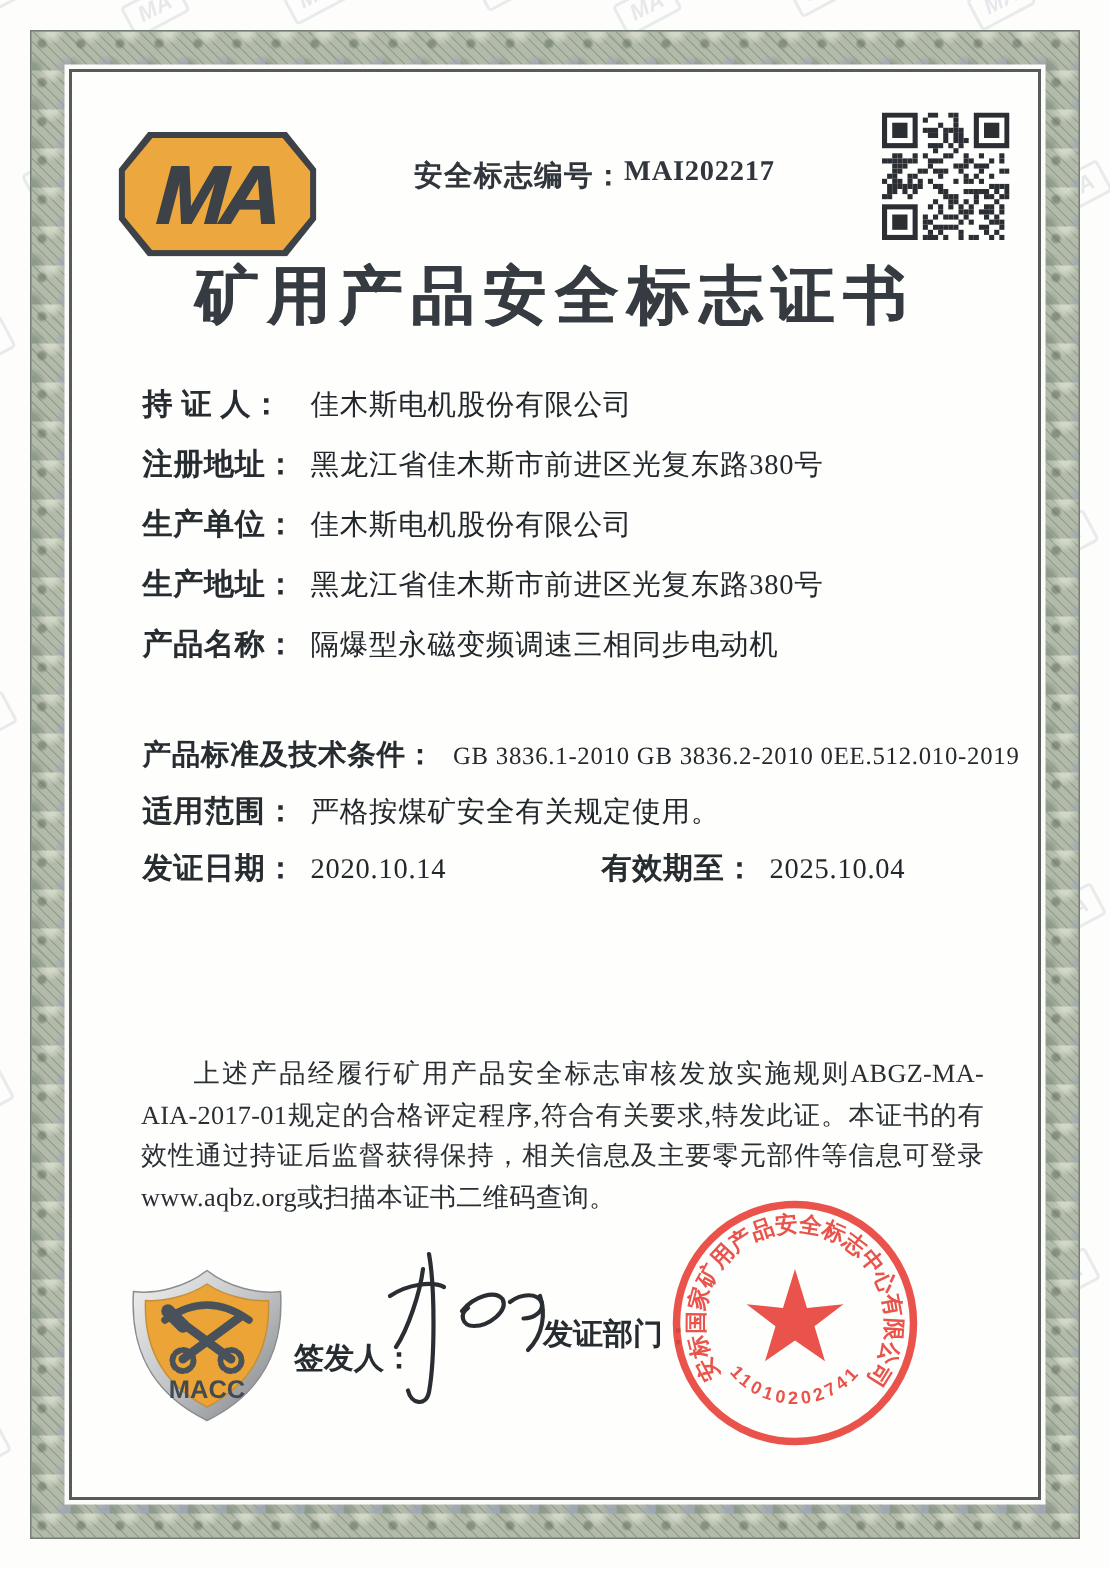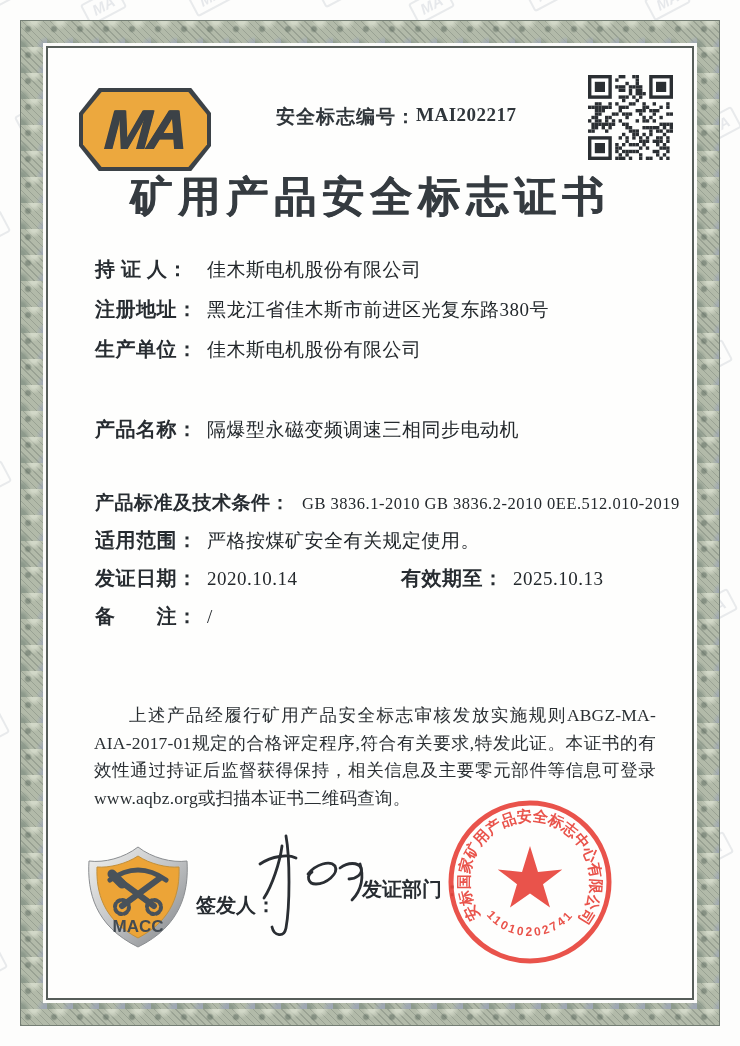--- a/index.html
+++ b/index.html
@@ -399,37 +399,37 @@
 
   <div class="field-row" style="top:256px">
     <span class="flabel w">持 证 人：</span><span class="fvalue">佳木斯电机股份有限公司</span>
   </div>
   <div class="field-row" style="top:296px">
     <span class="flabel w">注册地址：</span><span class="fvalue">黑龙江省佳木斯市前进区光复东路380号</span>
   </div>
   <div class="field-row" style="top:336px">
     <span class="flabel w">生产单位：</span><span class="fvalue">佳木斯电机股份有限公司</span>
   </div>
+  <div class="field-row" style="top:376px">
+    <span class="flabel w">生产地址：</span><span class="fvalue">黑龙江省佳木斯市前进区光复东路380号</span>
+  </div>
   <div class="field-row" style="top:416px">
     <span class="flabel w">产品名称：</span><span class="fvalue">隔爆型永磁变频调速三相同步电动机</span>
   </div>
   <div class="field-row long" style="top:490px">
     <span class="flabel">产品标准及技术条件：</span><span class="fvalue latin">GB 3836.1-2010 GB 3836.2-2010 0EE.512.010-2019</span>
   </div>
   <div class="field-row" style="top:527px">
     <span class="flabel w">适用范围：</span><span class="fvalue">严格按煤矿安全有关规定使用。</span>
   </div>
   <div class="field-row" style="top:565px">
     <span class="flabel w">发证日期：</span><span class="fvalue latin">2020.10.14</span>
     <span class="pair2">
-      <span class="flabel">有效期至：</span><span class="fvalue latin">2025.10.13</span>
+      <span class="flabel">有效期至：</span><span class="fvalue latin">2025.10.04</span>
     </span>
-  </div>
-  <div class="field-row" style="top:603px">
-    <span class="flabel w">备　　注：</span><span class="fvalue latin">/</span>
   </div>
 
   <p class="statement">上述产品经履行矿用产品安全标志审核发放实施规则ABGZ-MA-AIA-2017-01规定的合格评定程序,符合有关要求,特发此证。本证书的有效性通过持证后监督获得保持，相关信息及主要零元部件等信息可登录www.aqbz.org或扫描本证书二维码查询。</p>
 
   <div class="macc">
     <svg width="112" height="108" viewBox="0 0 112 106">
       <defs>
         <linearGradient id="silver" x1="0" y1="0" x2="1" y2="1">
           <stop offset="0" stop-color="#f1f1ef"></stop>
           <stop offset="0.5" stop-color="#c2c4c6"></stop>

